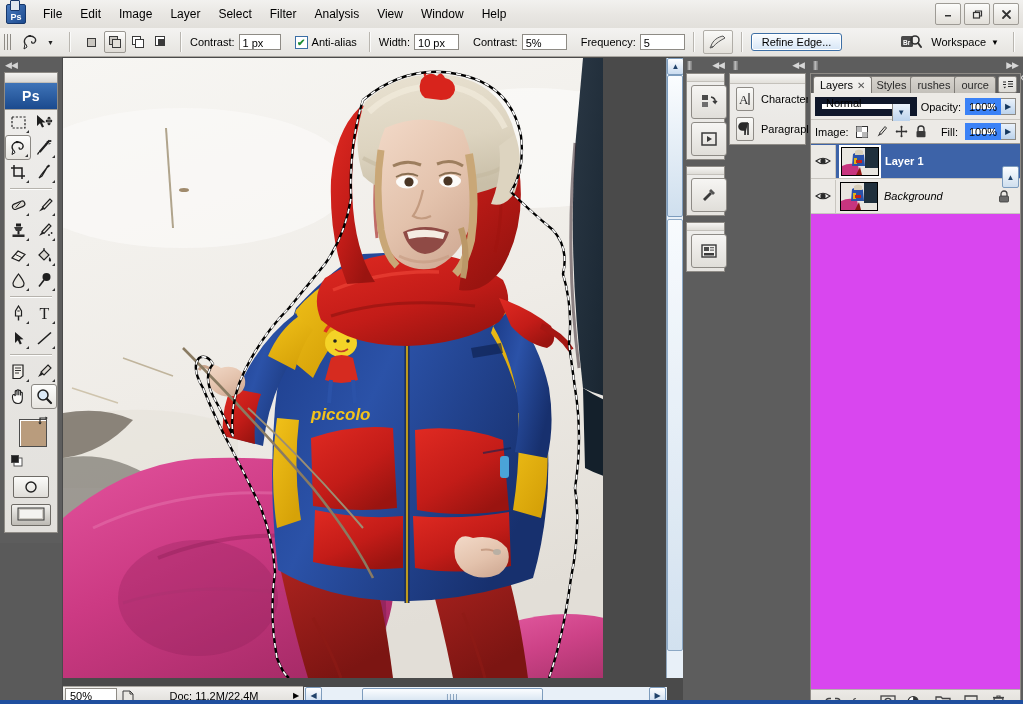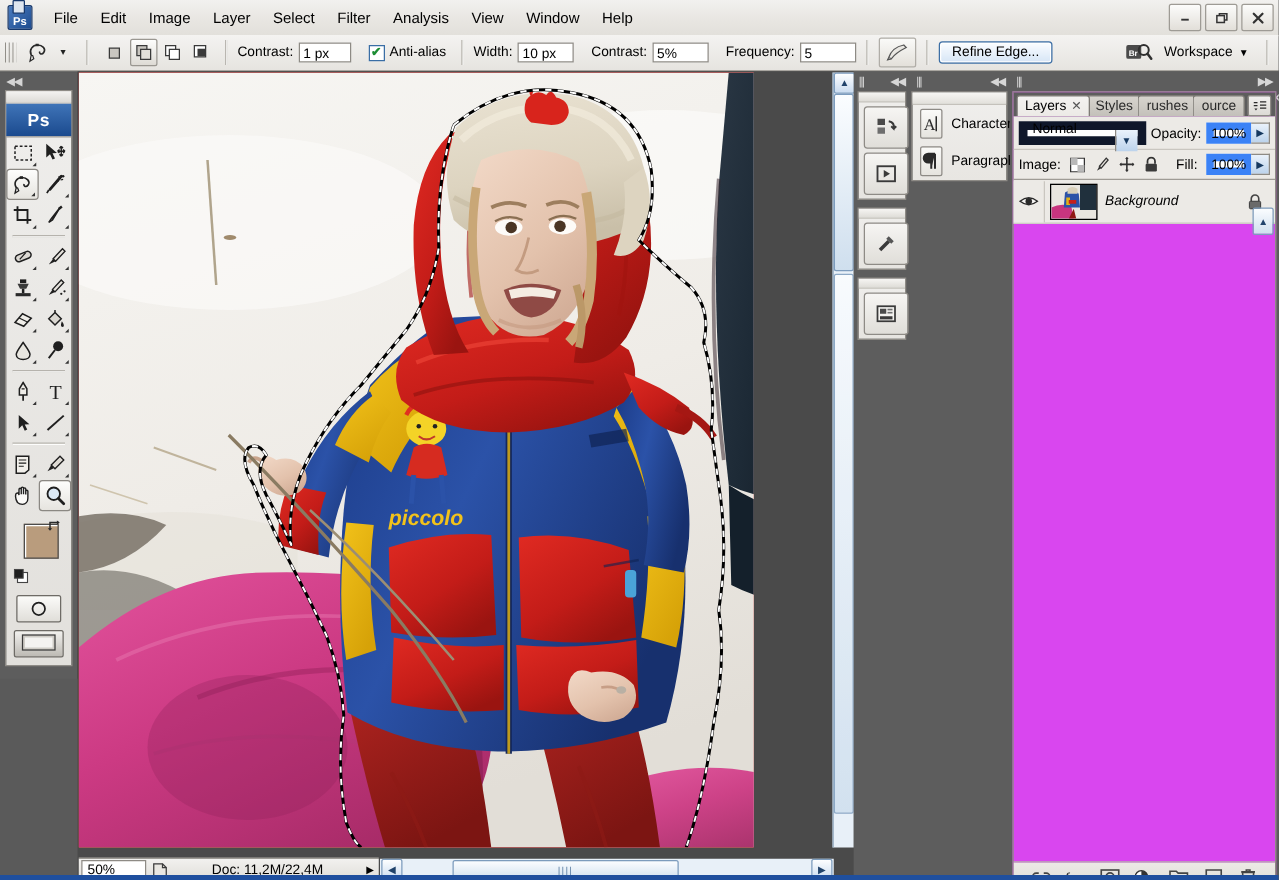--- a/index.html
+++ b/index.html
@@ -157,21 +157,21 @@
     border-radius:2px; position:relative;
   }
 
   
   .docwin{
     position:absolute; left:62px; top:57px; width:621px; height:647px;
     background:#4a4a4a;
   }
   .canvas-wrap{
     position:absolute; left:1px; top:1px; width:540px; height:620px;
-    overflow:hidden; background:#ef4444;
+    overflow:hidden; background:#a21caf;
   }
   .photo{ position:absolute; left:0; top:0; width:604px; height:620px; }
   .v-scroll{
     position:absolute; right:0; top:1px; width:16px; height:620px;
     background:#e8f0f8; border-left:1px solid #8fa6bd;
   }
   .h-scroll{
     position:absolute; left:242px; bottom:0; width:363px; height:17px;
     background:#e8f0f8;
   }
@@ -1072,20 +1072,41 @@
           <div style="flex:1"></div>
           <span>Fill:</span>
           <div style="display:flex;">
             <div class="num-field">100%</div>
             <div class="spin-btn">▶</div>
           </div>
         </div>
 
         <div class="layer-list">
 
+          <div class="layer-row active">
+            <div class="eye-cell">
+              <svg width="16" height="12" viewBox="0 0 16 12">
+                <path d="M1 6 Q8 0.5 15 6 Q8 11.5 1 6 Z" fill="#f5f4f2" stroke="#2a2a2a" stroke-width="1.1"></path>
+                <circle cx="8" cy="6" r="2.6" fill="#2a2a2a"></circle>
+              </svg>
+            </div>
+            <div class="layer-thumb">
+              <svg width="36" height="27" viewBox="0 0 36 27" preserveAspectRatio="none">
+                <rect width="36" height="27" fill="#e9e6e0"></rect>
+                <rect x="23" y="0" width="13" height="20" fill="#20303d"></rect>
+                <path d="M0 18 Q8 14 16 17 L18 27 L0 27 Z" fill="#c8357f"></path>
+                <path d="M11 6 Q17 2 22 7 L23 18 L10 18 Z" fill="#2b52a8"></path>
+                <rect x="12" y="10" width="3" height="6" fill="#e0b216"></rect>
+                <path d="M13 3 Q17 0 21 3 L21 7 L13 7 Z" fill="#d9d0ba"></path>
+                <rect x="14" y="12" width="6" height="3" fill="#c4211c"></rect>
+                <path d="M18 19 L20 27 L14 27 Z" fill="#8f1713"></path>
+              </svg>
+            </div>
+            <span class="layer-name">Layer 1</span>
+          </div>
 
           <div class="layer-row">
             <div class="eye-cell">
               <svg width="16" height="12" viewBox="0 0 16 12">
                 <path d="M1 6 Q8 0.5 15 6 Q8 11.5 1 6 Z" fill="#f5f4f2" stroke="#2a2a2a" stroke-width="1.1"></path>
                 <circle cx="8" cy="6" r="2.6" fill="#2a2a2a"></circle>
               </svg>
             </div>
             <div class="layer-thumb">
               <svg width="36" height="27" viewBox="0 0 36 27" preserveAspectRatio="none">

